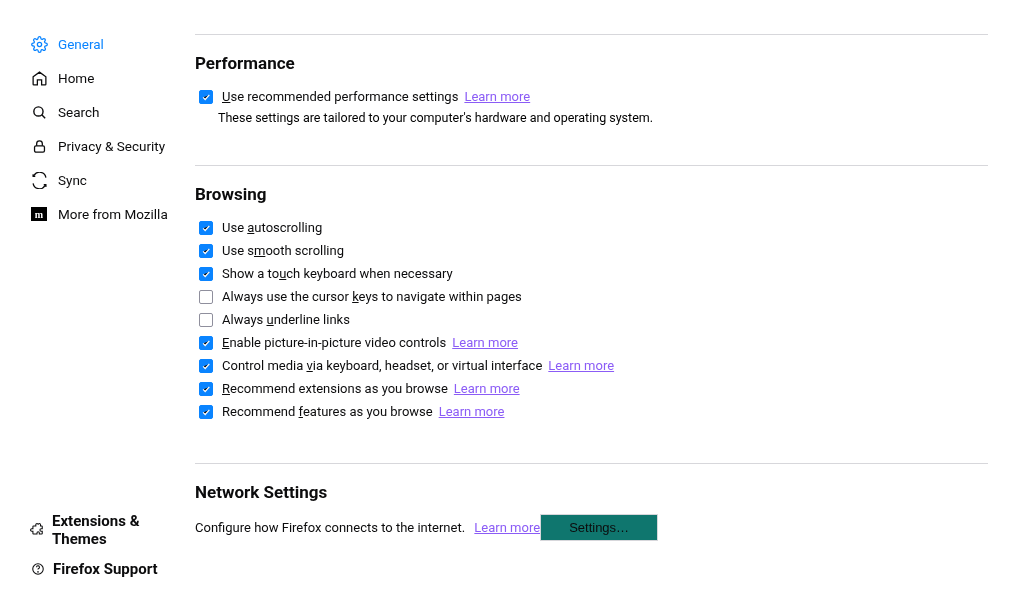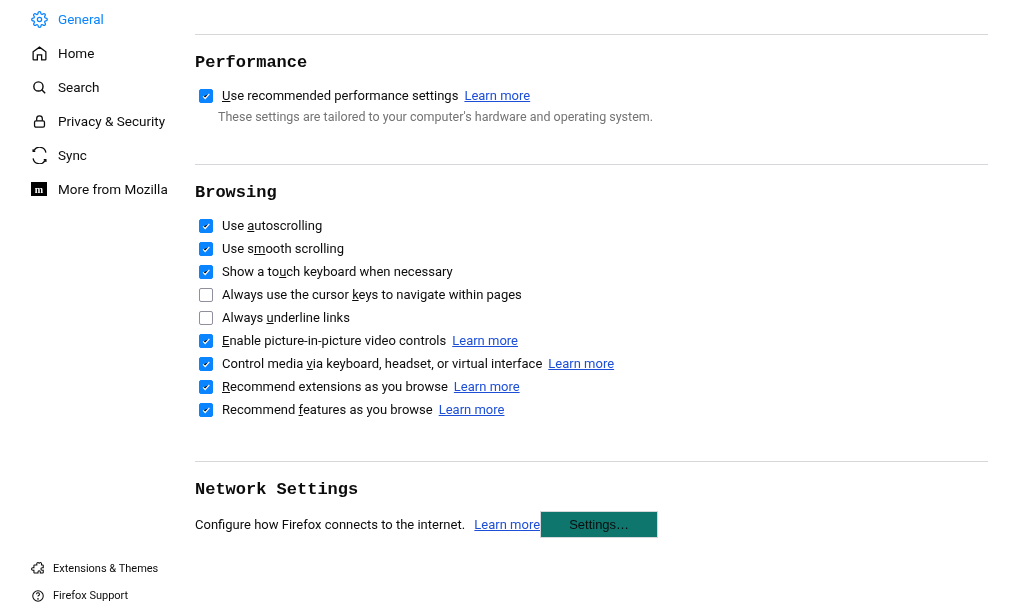--- a/index.html
+++ b/index.html
@@ -12,21 +12,21 @@
       font-size: 13px;
       color: #0c0c0d;
       background: #ffffff;
       width: 1024px;
       height: 613px;
       overflow: hidden;
       display: flex;
     }
     .sidebar {
       width: 195px;
-      padding: 2px 0;
+      padding: 27px 0;
       flex-shrink: 0;
       display: flex;
       flex-direction: column;
     }
     .sidebar-top {
       flex-grow: 1;
     }
     .sidebar-item {
       display: flex;
       align-items: center;
@@ -47,22 +47,23 @@
       justify-content: center;
     }
     .sidebar-item svg {
       stroke: currentColor;
       fill: none;
     }
     .sidebar-bottom {
       padding-bottom: 2px;
     }
     .sidebar-bottom .sidebar-item {
-      font-size: 11px;
+      font-size: 15px;
       padding: 6px 12px 6px 30px;
+      font-weight: bold;
     }
     .sidebar-bottom .sidebar-item .icon {
       width: 15px;
       height: 15px;
       margin-right: 8px;
     }
     .mozilla-block {
       display: inline-flex;
       width: 16px;
       height: 14px;
@@ -85,21 +86,20 @@
       margin-bottom: 22px;
     }
     .section:first-of-type {
       margin-top: 34px;
     }
     h2.section-title {
       font-size: 17px;
       font-weight: 700;
       margin-bottom: 12px;
       color: #0c0c0d;
-      font-family: Liberation Mono, monospace;
     }
     .row {
       display: flex;
       align-items: flex-start;
       padding: 4px 4px;
       font-size: 13px;
       text-align: center;
     }
     .row .cb {
       width: 14px;
@@ -123,28 +123,28 @@
     }
     .row .label {
       color: #0c0c0d;
     }
     .row .label .uline {
       text-decoration: underline;
       text-decoration-thickness: 1px;
       text-underline-offset: 1px;
     }
     .learn-more {
-      color: #1d4ed8;
+      color: #8b5cf6;
       text-decoration: underline;
       margin-left: 6px;
       cursor: pointer;
     }
     .subtext {
       font-size: 12.5px;
-      color: #737373;
+      color: #000000;
       margin-left: 23px;
       margin-top: 2px;
     }
     .network-row {
       display: flex;
       align-items: center;
       justify-content: flex-start;
       font-size: 13px;
     }
     .settings-btn {

